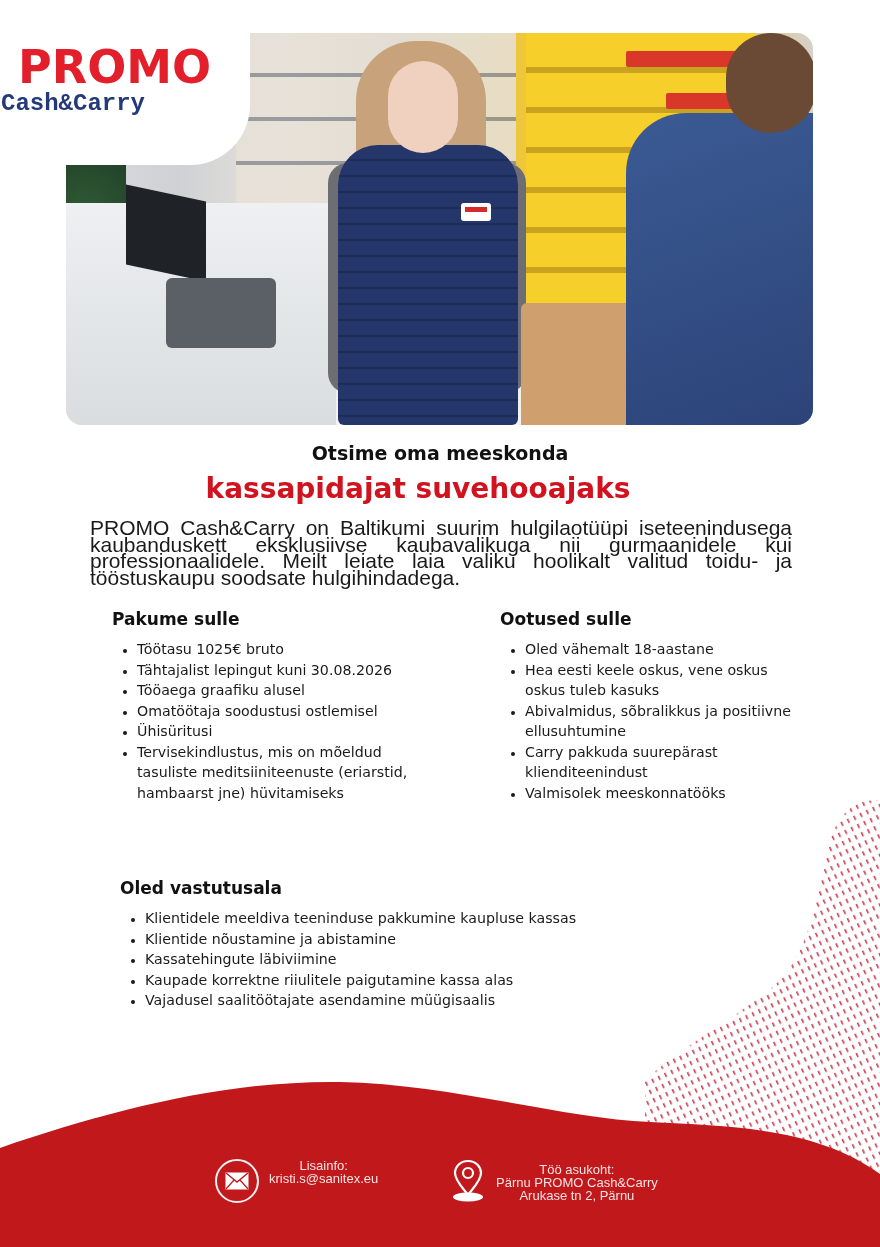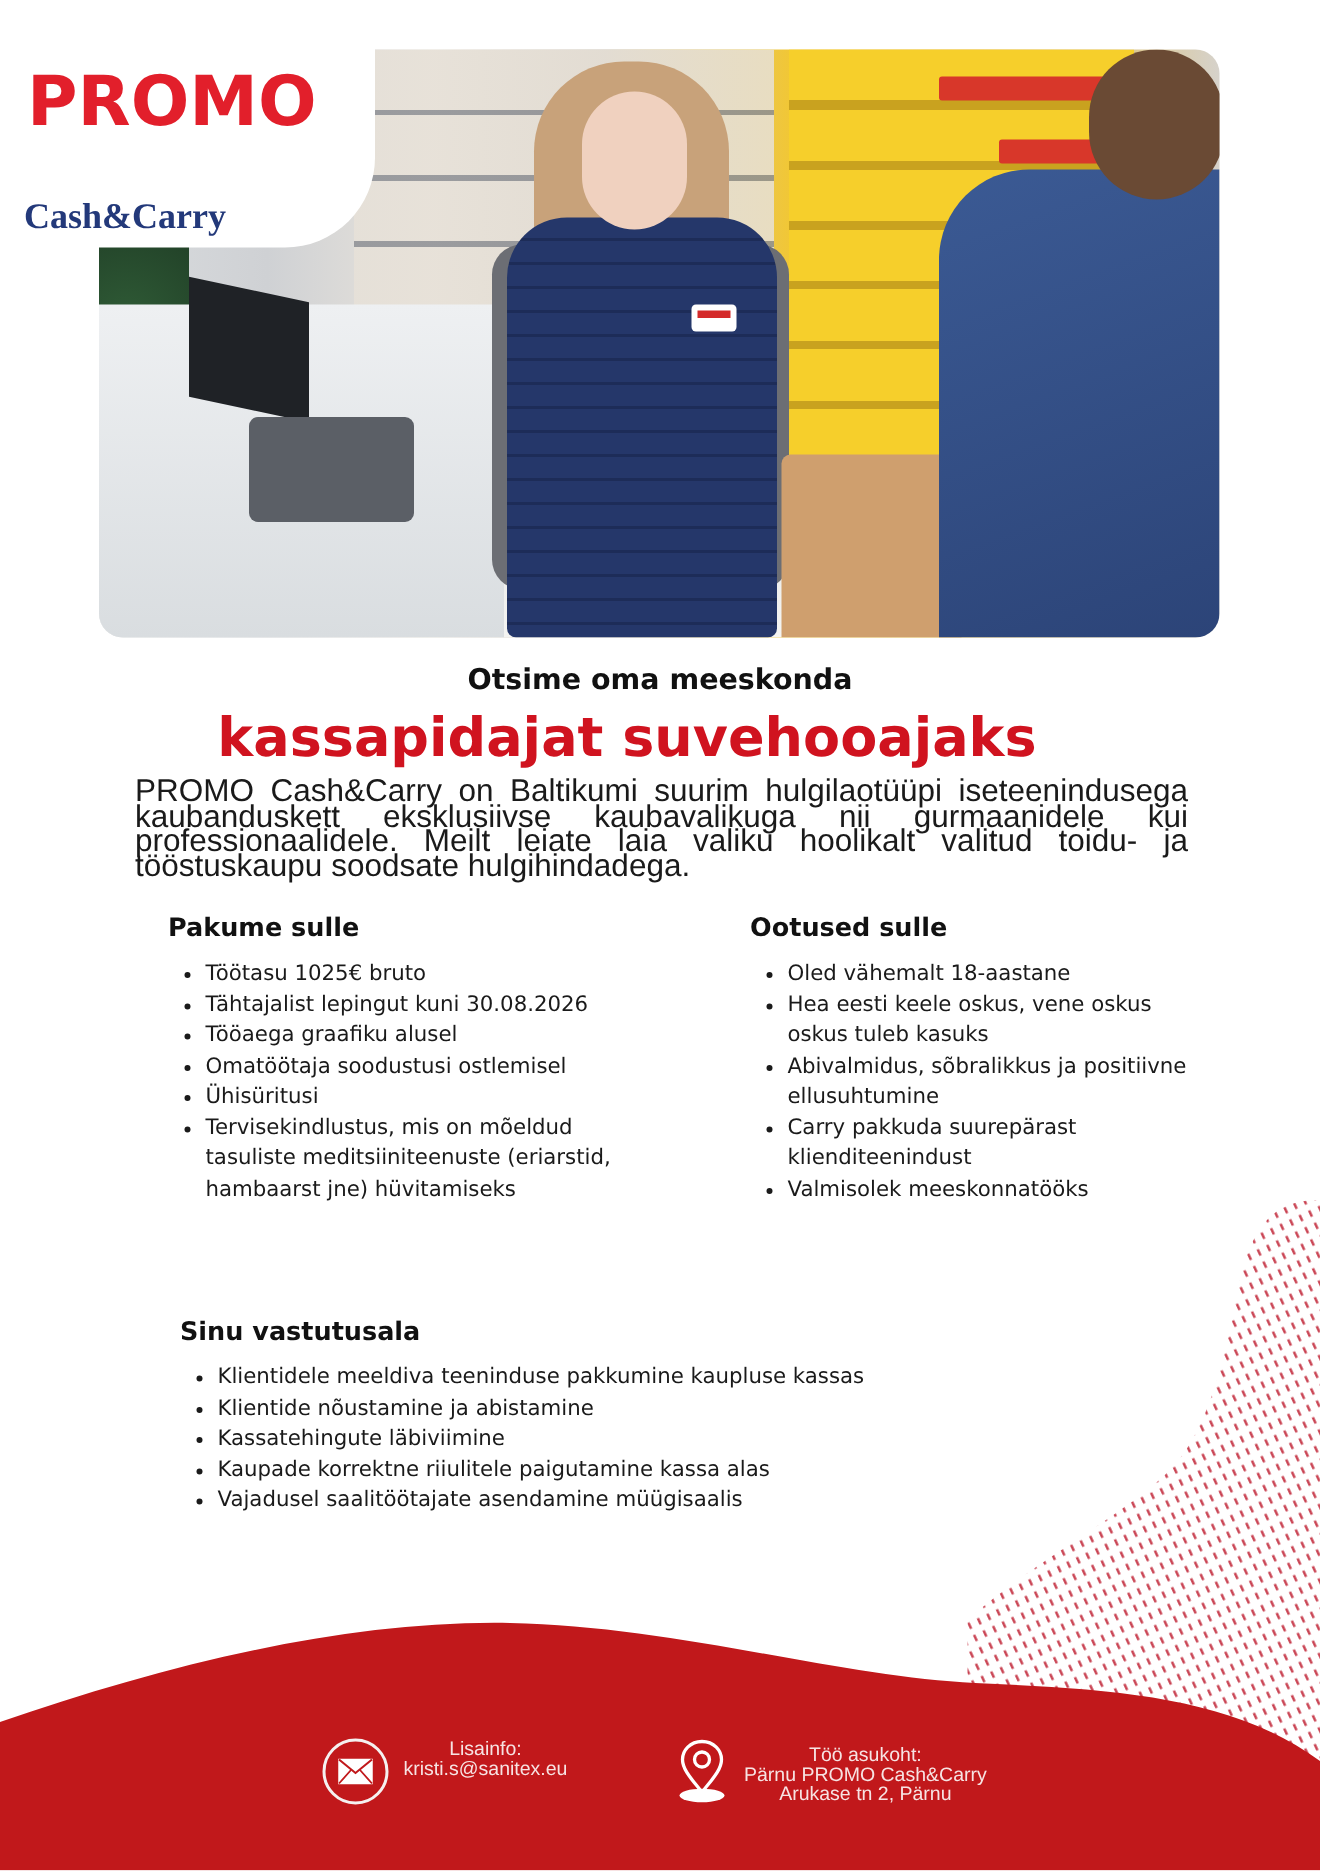--- a/index.html
+++ b/index.html
@@ -43,33 +43,33 @@
   .logo-card {
     position: absolute; left: 0; top: 0; width: 250px; height: 165px;
     background: #ffffff; border-bottom-right-radius: 60px;
   }
   .logo-promo {
     position: absolute; left: 18px; top: 44px;
     font-family: "DejaVu Sans", sans-serif; font-weight: bold;
     font-size: 46px; letter-spacing: 0px; color: #e21f2b; line-height: 1;
   }
   .logo-cc {
-    position: absolute; left: 16px; top: 92px;
-    font-family: Liberation Serif, serif; font-weight: bold;
-    font-size: 24px; color: #23397a; line-height: 1; margin-top: 41px;
+    position: absolute; left: 1px; top: 92px;
+    font-family: Liberation Mono, monospace; font-weight: bold;
+    font-size: 24px; color: #23397a; line-height: 1;
   }
 
   
   .kicker {
     position: absolute; left: 0; width: 880px; top: 442px; text-align: center;
     font-family: "DejaVu Sans", sans-serif; font-weight: bold; font-size: 19px; color: #111;
   }
   .title {
     position: absolute; left: 0; width: 836px; top: 472px; text-align: center;
-    font-family: "DejaVu Sans", sans-serif; font-weight: bold; font-size: 36px; color: #d0131f;
+    font-family: "DejaVu Sans", sans-serif; font-weight: bold; font-size: 28px; color: #d0131f;
   }
   .intro {
     position: absolute; left: 90px; width: 702px; top: 520px;
     font-family: "Liberation Sans", sans-serif; font-size: 21px; line-height: 16.5px;
     text-align: justify; color: #1a1a1a;
   }
 
   
   .section h2 {
     margin: 0 0 10px 0;
@@ -149,21 +149,21 @@
   <ul>
     <li>Oled vähemalt 18-aastane</li>
     <li>Hea eesti keele oskus, vene oskus oskus tuleb kasuks</li>
     <li>Abivalmidus, sõbralikkus ja positiivne ellusuhtumine</li>
     <li>Carry pakkuda suurepärast klienditeenindust</li>
     <li>Valmisolek meeskonnatööks</li>
   </ul>
 </div>
 
 <div class="section sec-resp">
-  <h2>Sinu vastutusala</h2>
+  <h2>Oled vastutusala</h2>
   <ul>
     <li>Klientidele meeldiva teeninduse pakkumine kaupluse kassas</li>
     <li>Klientide nõustamine ja abistamine</li>
     <li>Kassatehingute läbiviimine</li>
     <li>Kaupade korrektne riiulitele paigutamine kassa alas</li>
     <li>Vajadusel saalitöötajate asendamine müügisaalis</li>
   </ul>
 </div>
 
 <svg class="dots" viewBox="0 0 250 400" xmlns="http://www.w3.org/2000/svg">

